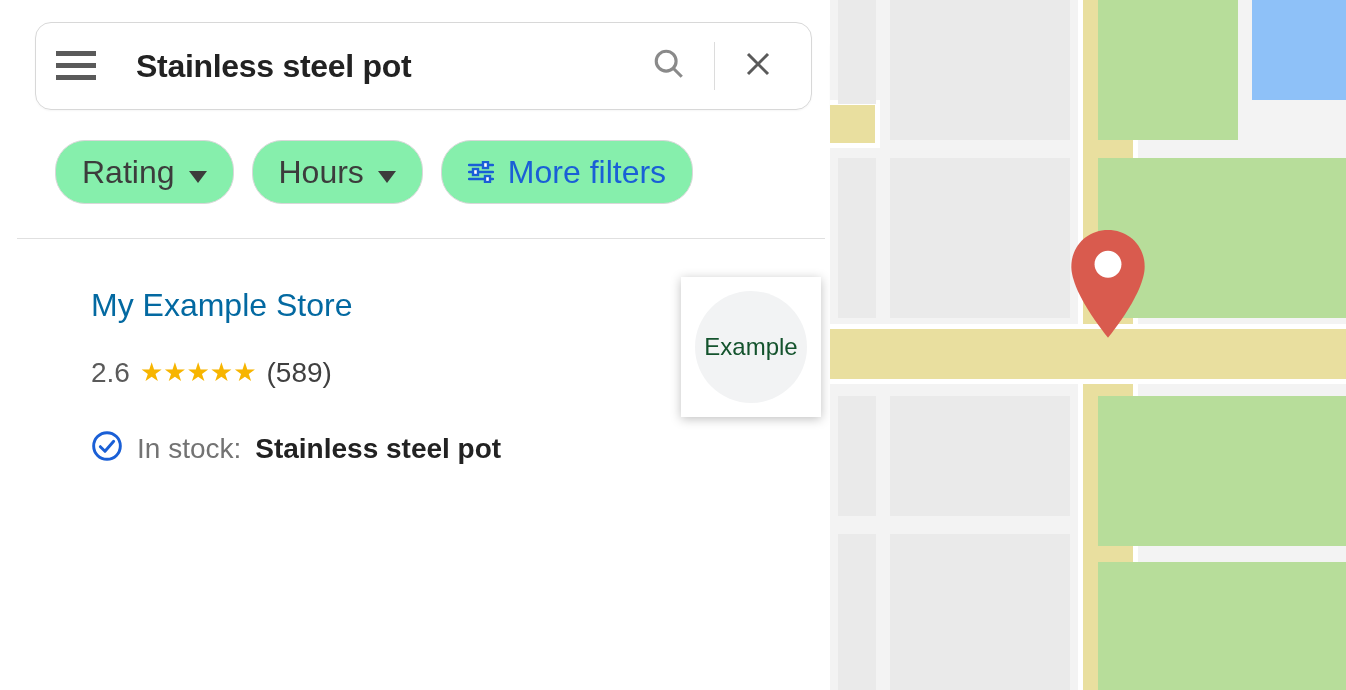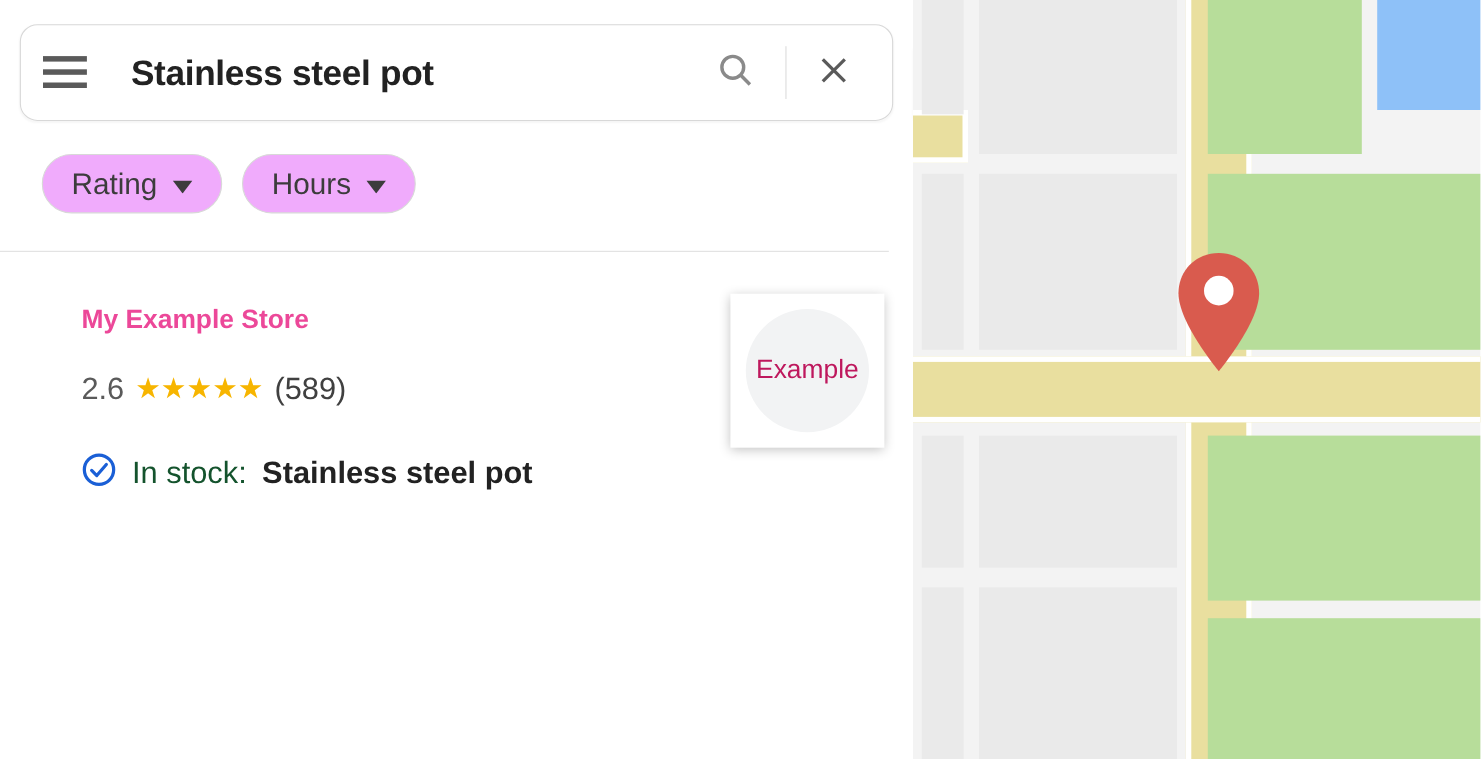--- a/index.html
+++ b/index.html
@@ -1,18 +1,18 @@
 <!DOCTYPE html>
 <html><head>
 <meta charset="utf-8">
 <style>
   * { box-sizing: border-box; margin: 0; padding: 0; }
   html, body { width: 1346px; height: 690px; font-family: Arial, Helvetica, sans-serif; background: #fff; overflow: hidden; }
   .app { display: flex; width: 100%; height: 100%; }
-  .left-panel { width: 830px; height: 100%; background: #fff; position: relative; }
+  .left-panel { width: 830px; height: 100%; background: #fff; position: relative; padding-left: 17px; }
   .search-bar {
     margin: 22px 18px 0 18px;
     height: 88px;
     border: 1.5px solid #d8d8d8;
     border-radius: 16px;
     display: flex;
     align-items: center;
     padding: 0 10px 0 20px;
     box-shadow: 0 1px 2px rgba(0,0,0,0.04);
   }
@@ -27,77 +27,77 @@
   }
   .search-icon-wrap { padding: 0 28px; }
   .vdiv { width: 1px; height: 48px; background: #dcdcdc; }
   .close-wrap { padding: 0 28px; }
   .filters-row {
     display: flex;
     gap: 18px;
     margin: 30px 0 0 38px;
   }
   .pill {
-    height: 54px;
+    height: 64px;
     border: 1.5px solid #d8d8d8;
     border-radius: 30px;
     display: inline-flex;
     align-items: center;
     padding: 0 26px;
-    font-size: 27px;
+    font-size: 32px;
     color: #3c3c3c;
     cursor: pointer;
-    background: #f0abfc;
+    background: #86efac;
   }
   .pill .caret { margin-left: 14px; }
   .pill.more { color: #1a5fd6; }
   .pill.more .sliders { margin-right: 14px; }
   .result-divider {
     height: 1px; background: #e0e0e0; margin-top: 34px;
     margin-left: 0; width: 808px;
   }
   .result-card {
     margin: 48px 0 0 74px;
     position: relative;
     width: 700px;
   }
   .result-title {
-    font-size: 24px;
-    font-weight: 700;
-    color: #ec4899;
+    font-size: 32px;
+    font-weight: 400;
+    color: #0369a1;
   }
   .result-line {
     font-size: 28px;
     color: #5a5a5a;
     margin-top: 16px;
     line-height: 1.35;
   }
   .result-line.first { margin-top: 30px; }
   .rating-row { display: flex; align-items: center; gap: 10px; }
   .rating-num { color: #5a5a5a; }
   .stars { color: #f7b500; display: inline-flex; gap: 2px; font-size: 26px; }
   .reviews { color: #404040; }
   .stock-row {
     display: flex; align-items: center; gap: 14px; margin-top: 38px;
     font-size: 28px;
   }
-  .stock-label { color: #14532d; }
+  .stock-label { color: #737373; }
   .stock-item { color: #222; font-weight: 700; }
   .thumb {
     position: absolute;
     top: -10px; right: -30px;
     width: 140px; height: 140px;
     background: #fff;
     box-shadow: 0 2px 10px rgba(0,0,0,0.25);
     display: flex; align-items: center; justify-content: center;
   }
   .thumb-inner {
     width: 112px; height: 112px; border-radius: 56px; background: #f2f3f4;
     display: flex; align-items: center; justify-content: center;
-    font-size: 24px; color: #be185d;
+    font-size: 24px; color: #14532d;
   }
   .collapse-btn {
     position: absolute;
     left: 830px; top: 44px;
     width: 34px; height: 64px;
     background: #fff;
     border: 1px solid #e2e2e2;
     border-left: none;
     border-radius: 0 4px 4px 0;
     display: flex; align-items: center; justify-content: center;
@@ -157,20 +157,33 @@
         </span>
       </div>
       <div class="pill">
         <span>Hours</span>
         <span class="caret">
           <svg width="18" height="12" viewBox="0 0 18 12">
               <polygon points="0,0 18,0 9,12" fill="#3c3c3c"></polygon>
             </svg>
         </span>
       </div>
+      <div class="pill more">
+        <span class="sliders">
+          <svg width="26" height="22" viewBox="0 0 26 22" stroke="#1a5fd6" stroke-width="2.4" fill="none" stroke-linecap="round">
+            <line x1="1" y1="4" x2="25" y2="4"></line>
+            <line x1="1" y1="11" x2="25" y2="11"></line>
+            <line x1="1" y1="18" x2="25" y2="18"></line>
+            <rect x="15" y="1" width="5" height="6" fill="#fff" stroke="#1a5fd6"></rect>
+            <rect x="5" y="8" width="5" height="6" fill="#fff" stroke="#1a5fd6"></rect>
+            <rect x="17" y="15" width="5" height="6" fill="#fff" stroke="#1a5fd6"></rect>
+          </svg>
+        </span>
+        <span>More filters</span>
+      </div>
     </div>
 
     <div class="result-divider"></div>
 
     <div class="result-card">
       <div class="result-title">My Example Store</div>
 
       <div class="result-line first rating-row">
         <span class="rating-num">2.6</span>
         <span class="stars">★★★★★</span>

